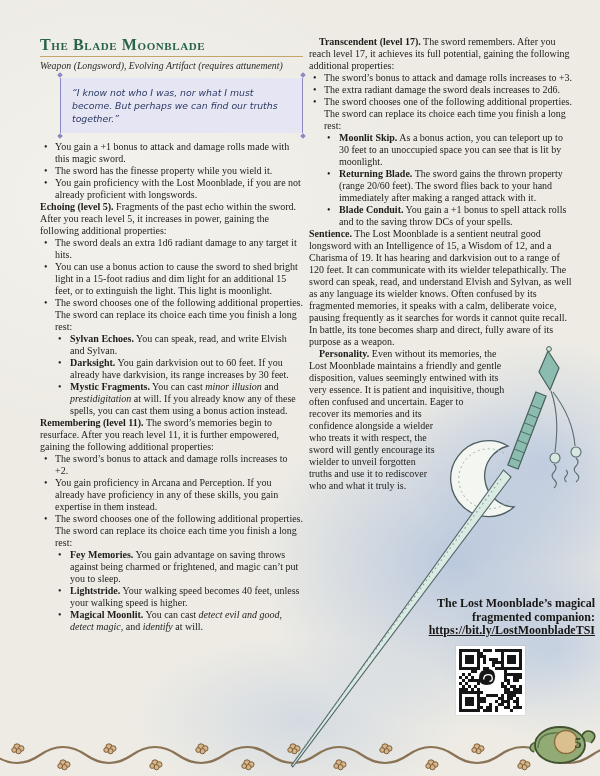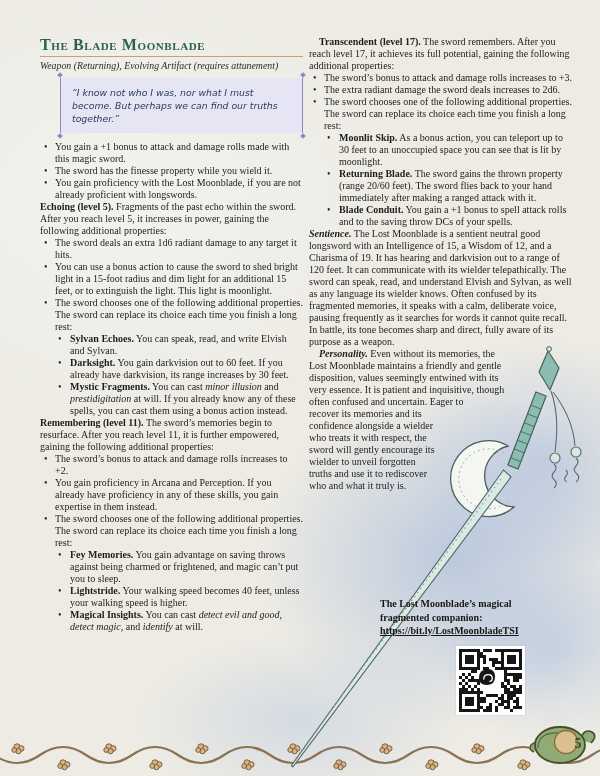--- a/index.html
+++ b/index.html
@@ -28,29 +28,29 @@
     position:relative; margin:4px 0 8px 20px; padding:8px 11px;
     background:#e6e5f3; border-left:1.6px solid #8d87c4; border-right:1.6px solid #8d87c4;
     font-family:"DejaVu Sans", sans-serif; font-style:italic;
     font-size:9.3px; line-height:13px; color:#2b3a63;
   }
   .qdot{position:absolute; width:4px; height:4px; background:#8d87c4; transform:rotate(45deg);}
   .qdot.tl{left:-2.8px; top:-5px;} .qdot.bl{left:-2.8px; bottom:-5px;}
   .qdot.tr{right:-2.8px; top:-5px;} .qdot.br{right:-2.8px; bottom:-5px;}
   .para{margin:0;}
   .para.indent{text-indent:10px;}
-  .para b.bi, b.bi{font-style:italic;}
+  .para b.bi, b.bi{}
   .bullet{position:relative; padding-left:15px;}
   .bullet .bdot{position:absolute; left:4px; top:0;}
   .bullet.l2{padding-left:30px;}
   .bullet.l2 .bdot{left:18px;}
   .wrap-spacer{float:right; clear:right;}
   .companion{
-    position:absolute; left:380px; top:597px; width:215px; text-align:left;
-    font-size:10px; line-height:13.5px; font-weight:bold; color:#181715;
+    position:absolute; left:380px; top:597px; width:215px; text-align:right;
+    font-size:12px; line-height:13.5px; font-weight:bold; color:#181715;
   }
   .companion a{color:#181715; text-decoration:underline; cursor:pointer;}
   .qr{
     position:absolute; left:456px; top:646px; width:63px; height:63px;
     background:#fff; padding:3px; box-shadow:0 0 0 1px rgba(0,0,0,.04);
   }
   .qr .grid{position:relative; width:63px; height:63px;}
   .qr i{position:absolute; width:3px; height:3px; background:#161616;}
   .qr .logo{
     position:absolute; left:22px; top:22px; width:19px; height:19px; z-index:2;
@@ -188,21 +188,21 @@
     <path d="M56,22 q4,-12 12,-8 q6,4 -1,11" fill="#92ab74" stroke="#41502e" stroke-width="1.6"></path>
     <path d="M10,34 q-6,-2 -3,-7 q3,-4 9,-2" fill="#92ab74" stroke="#41502e" stroke-width="1.4"></path>
     <ellipse cx="36" cy="27" rx="25" ry="18" fill="#92ab74" stroke="#41502e" stroke-width="1.8"></ellipse>
     <path d="M14,30 q0,-14 16,-15 q14,-1 18,9" fill="none" stroke="#5c724a" stroke-width="1.4"></path>
     <circle cx="42" cy="24" r="11.5" fill="#d9c08e" stroke="#8a6d3f" stroke-width="1.4"></circle>
   </svg>
   <div class="snail-num">5</div>
 
   <div class="col col-left textlayer">
     <div class="doc-title">The Blade Moonblade</div>
-    <div class="doc-subtitle">Weapon (Returning), Evolving Artifact (requires attunement)</div>
+    <div class="doc-subtitle">Weapon (Longsword), Evolving Artifact (requires attunement)</div>
     <div class="quote">
       <span class="qdot tl"></span>
       <span class="qdot bl"></span>
       <span class="qdot tr"></span>
       <span class="qdot br"></span>
       <span>“I know not who I was, nor what I must become. But perhaps we can find our truths together.”</span>
     </div>
     <div id="left-blocks">
         <div class="bullet l1"><span class="bdot">•</span>You gain a +1 bonus to attack and damage rolls made with this magic sword.</div>
         <div class="bullet l1"><span class="bdot">•</span>The sword has the finesse property while you wield it.</div>
@@ -213,21 +213,21 @@
         <div class="bullet l1"><span class="bdot">•</span>The sword chooses one of the following additional properties. The sword can replace its choice each time you finish a long rest:</div>
         <div class="bullet l2"><span class="bdot">•</span><b class="">Sylvan Echoes.</b> You can speak, read, and write Elvish and Sylvan.</div>
         <div class="bullet l2"><span class="bdot">•</span><b class="">Darksight.</b> You gain darkvision out to 60 feet. If you already have darkvision, its range increases by 30 feet.</div>
         <div class="bullet l2"><span class="bdot">•</span><b class="">Mystic Fragments.</b> You can cast <i>minor illusion</i> and <i>prestidigitation</i> at will. If you already know any of these spells, you can cast them using a bonus action instead.</div>
         <div class="para"><b class="">Remembering (level 11).</b> The sword’s memories begin to resurface. After you reach level 11, it is further empowered, gaining the following additional properties:</div>
         <div class="bullet l1"><span class="bdot">•</span>The sword’s bonus to attack and damage rolls increases to +2.</div>
         <div class="bullet l1"><span class="bdot">•</span>You gain proficiency in Arcana and Perception. If you already have proficiency in any of these skills, you gain expertise in them instead.</div>
         <div class="bullet l1"><span class="bdot">•</span>The sword chooses one of the following additional properties. The sword can replace its choice each time you finish a long rest:</div>
         <div class="bullet l2"><span class="bdot">•</span><b class="">Fey Memories.</b> You gain advantage on saving throws against being charmed or frightened, and magic can’t put you to sleep.</div>
         <div class="bullet l2"><span class="bdot">•</span><b class="">Lightstride.</b> Your walking speed becomes 40 feet, unless your walking speed is higher.</div>
-        <div class="bullet l2"><span class="bdot">•</span><b class="">Magical Insights.</b> You can cast <i>detect evil and good</i>, <i>detect magic</i>, and <i>identify</i> at will.</div>
+        <div class="bullet l2"><span class="bdot">•</span><b class="">Magical Moonlit.</b> You can cast <i>detect evil and good</i>, <i>detect magic</i>, and <i>identify</i> at will.</div>
       </div>
   </div>
 
   <div class="col col-right textlayer">
     <div id="right-blocks">
         <div class="para indent"><b class="">Transcendent (level 17).</b> The sword remembers. After you reach level 17, it achieves its full potential, gaining the following additional properties:</div>
         <div class="bullet l1"><span class="bdot">•</span>The sword’s bonus to attack and damage rolls increases to +3.</div>
         <div class="bullet l1"><span class="bdot">•</span>The extra radiant damage the sword deals increases to 2d6.</div>
         <div class="bullet l1"><span class="bdot">•</span>The sword chooses one of the following additional properties. The sword can replace its choice each time you finish a long rest:</div>
         <div class="bullet l2"><span class="bdot">•</span><b class="">Moonlit Skip.</b> As a bonus action, you can teleport up to 30 feet to an unoccupied space you can see that is lit by moonlight.</div>

